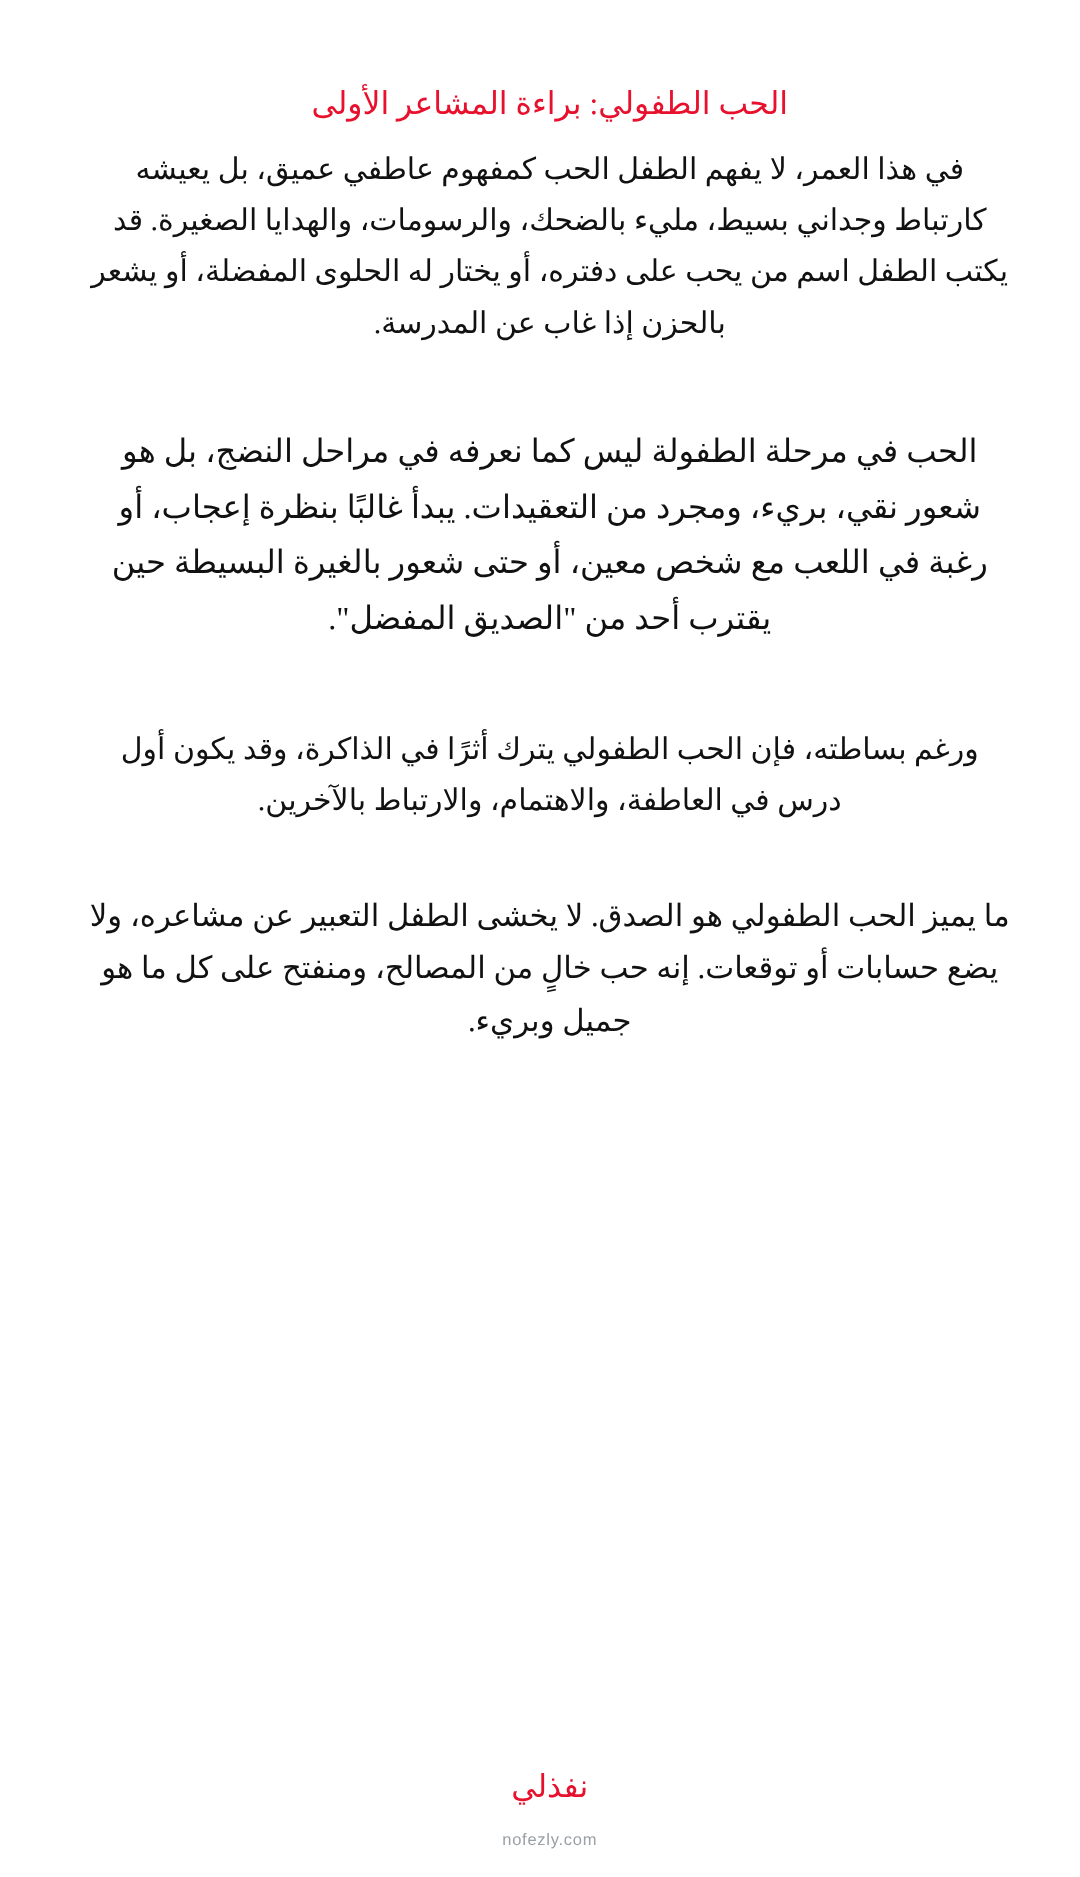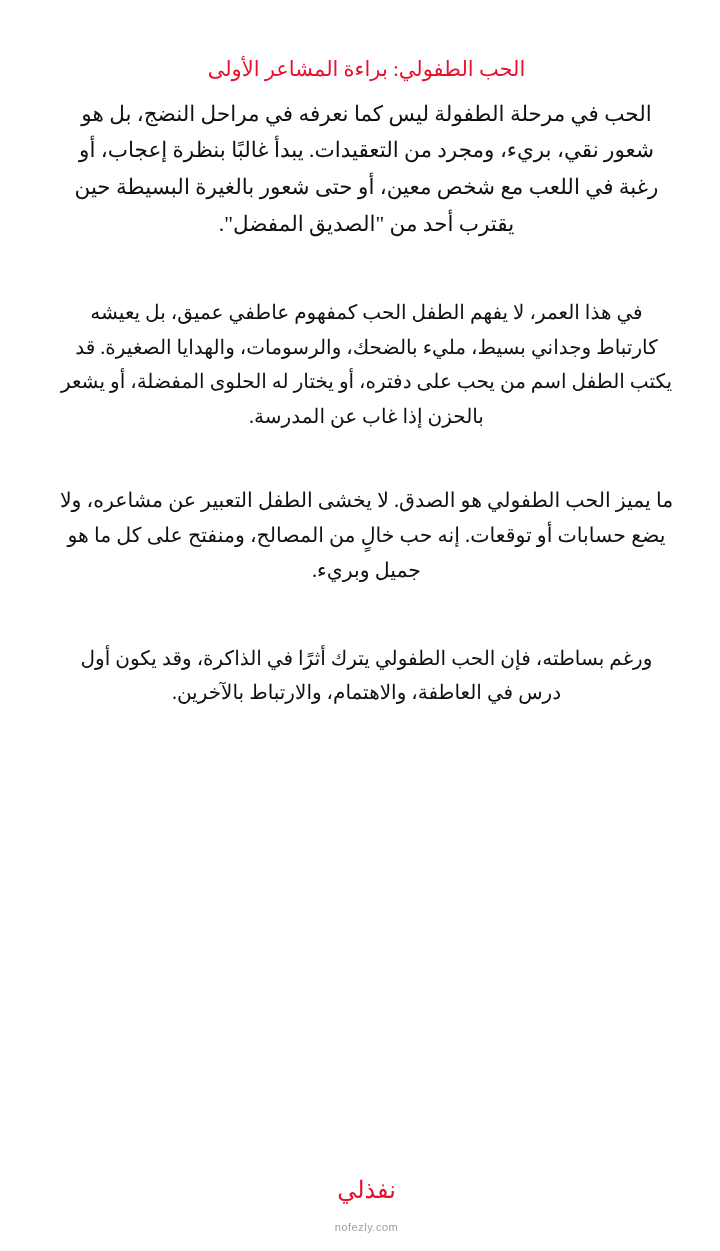--- a/index.html
+++ b/index.html
@@ -44,44 +44,44 @@
   .para.p4 { font-size: 20px; }
   .footer {
     position: absolute;
     left: 0;
     right: 0;
     bottom: 18px;
     text-align: center;
   }
   .wordmark {
     color: #e8112d;
-    font-size: 24px;
+    font-size: 21px;
     letter-spacing: 1px;
     font-family: "Liberation Sans", sans-serif;
     line-height: 1.1;
     direction: rtl;
   }
   .wordmark-sub {
     color: #9aa0a6;
     font-size: 11px;
     font-family: "Liberation Sans", sans-serif;
     letter-spacing: 0.5px;
     margin-top: 18px;
   }
 </style>
 </head>
 <body>
 
 <div class="page">
 
   <h1 class="doc-title">الحب الطفولي: براءة المشاعر الأولى</h1>
 
+  <p class="para p2">في هذا العمر، لا يفهم الطفل الحب كمفهوم عاطفي عميق، بل يعيشه كارتباط وجداني بسيط، مليء بالضحك، والرسومات، والهدايا الصغيرة. قد يكتب الطفل اسم من يحب على دفتره، أو يختار له الحلوى المفضلة، أو يشعر بالحزن إذا غاب عن المدرسة.</p>
   <p class="para p1">الحب في مرحلة الطفولة ليس كما نعرفه في مراحل النضج، بل هو شعور نقي، بريء، ومجرد من التعقيدات. يبدأ غالبًا بنظرة إعجاب، أو رغبة في اللعب مع شخص معين، أو حتى شعور بالغيرة البسيطة حين يقترب أحد من "الصديق المفضل".</p>
-  <p class="para p2">في هذا العمر، لا يفهم الطفل الحب كمفهوم عاطفي عميق، بل يعيشه كارتباط وجداني بسيط، مليء بالضحك، والرسومات، والهدايا الصغيرة. قد يكتب الطفل اسم من يحب على دفتره، أو يختار له الحلوى المفضلة، أو يشعر بالحزن إذا غاب عن المدرسة.</p>
+  <p class="para p4">ورغم بساطته، فإن الحب الطفولي يترك أثرًا في الذاكرة، وقد يكون أول درس في العاطفة، والاهتمام، والارتباط بالآخرين.</p>
   <p class="para p3">ما يميز الحب الطفولي هو الصدق. لا يخشى الطفل التعبير عن مشاعره، ولا يضع حسابات أو توقعات. إنه حب خالٍ من المصالح، ومنفتح على كل ما هو جميل وبريء.</p>
-  <p class="para p4">ورغم بساطته، فإن الحب الطفولي يترك أثرًا في الذاكرة، وقد يكون أول درس في العاطفة، والاهتمام، والارتباط بالآخرين.</p>
 
   <div class="footer">
     <div class="wordmark">نفذلي</div>
     <div class="wordmark-sub">nofezly.com</div>
   </div>
 
 </div>
 
 </body></html>

